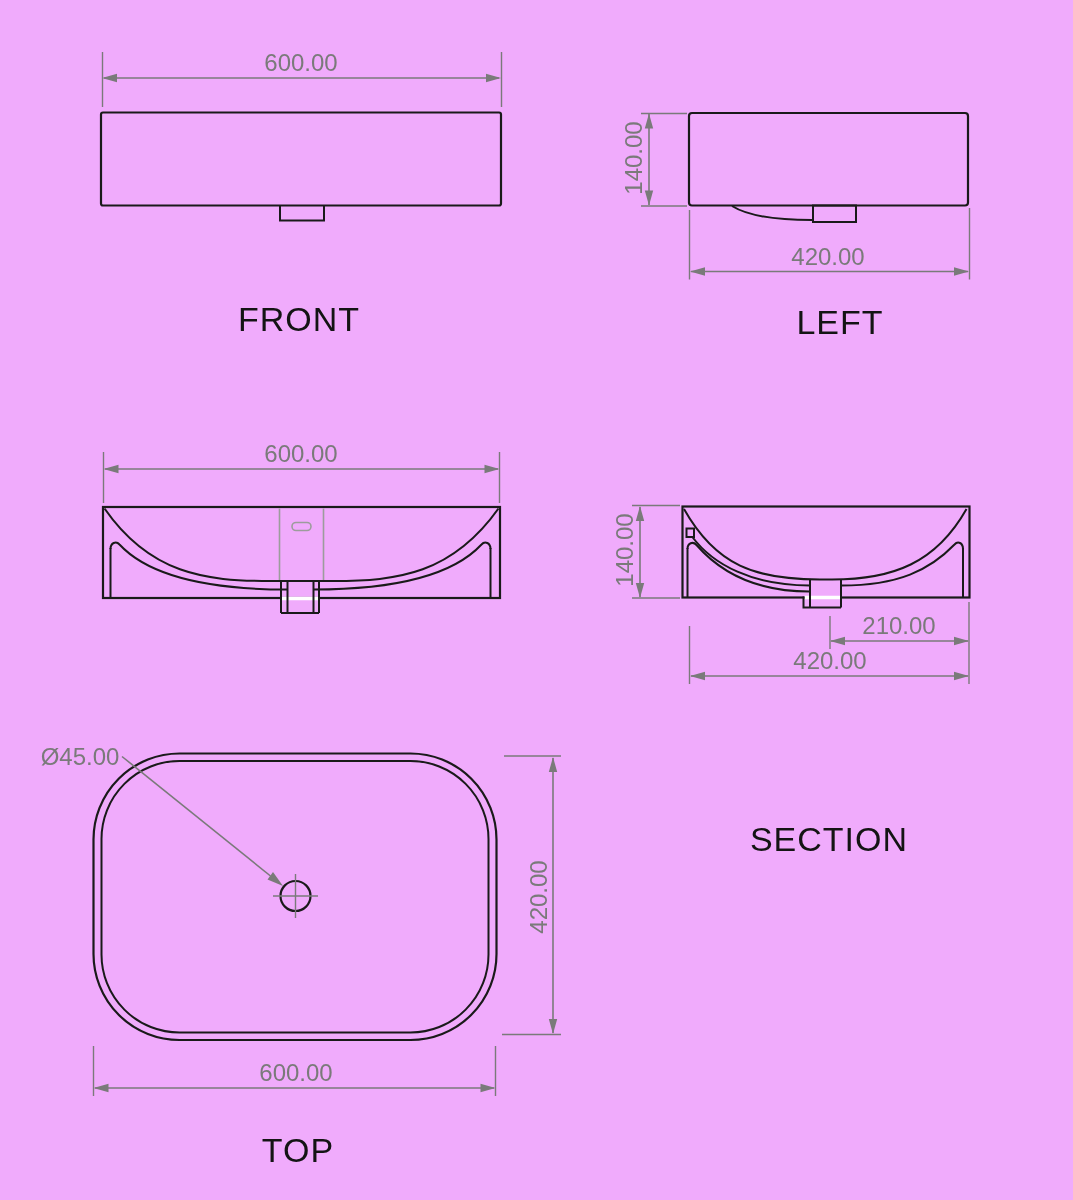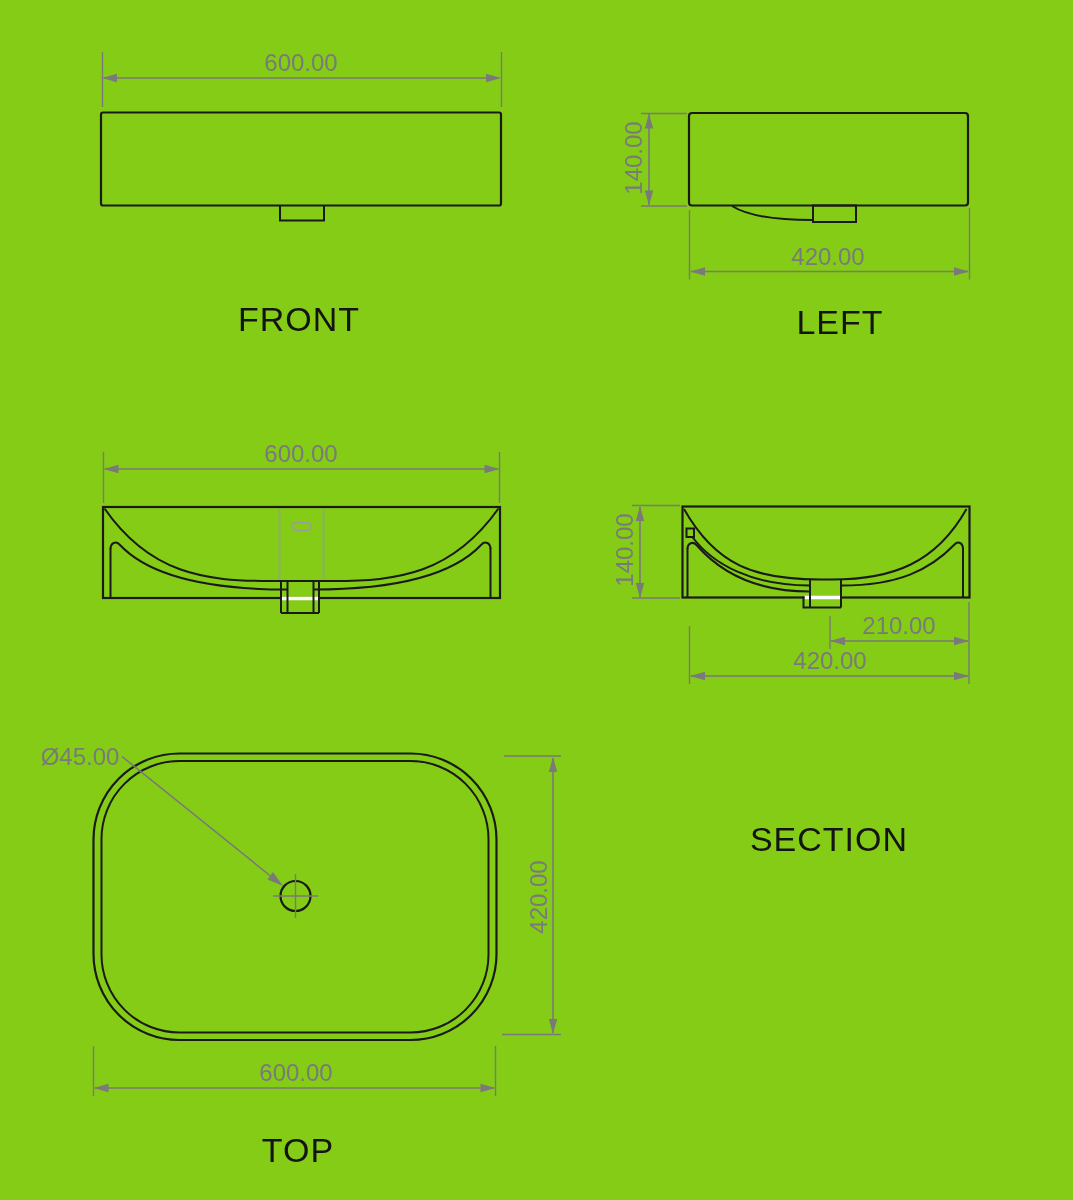--- a/index.html
+++ b/index.html
@@ -4,21 +4,21 @@
 <style>
   html, body {
     margin: 0;
     padding: 0;
     background: #ffffff;
   }
   .drawing-canvas {
     position: relative;
     width: 1073px;
     height: 1200px;
-    background: #84cc16;
+    background: #f0abfc;
     font-family: "Liberation Sans", sans-serif;
   }
   svg { display: block; }
   .outline   { fill: none; stroke: #1a1a1a; stroke-width: 2.2; }
   .outline-thin { fill: none; stroke: #1a1a1a; stroke-width: 2; }
   .construction { fill: none; stroke: #9c9c9c; stroke-width: 1.6; }
   .mask      { fill: none; stroke: #ffffff; stroke-width: 3.5; }
   .dimline   { fill: none; stroke: #7a7a7a; stroke-width: 1.6; }
   .extline   { fill: none; stroke: #7a7a7a; stroke-width: 1.4; }
   .dimarrow  { fill: #7a7a7a; stroke: none; }

